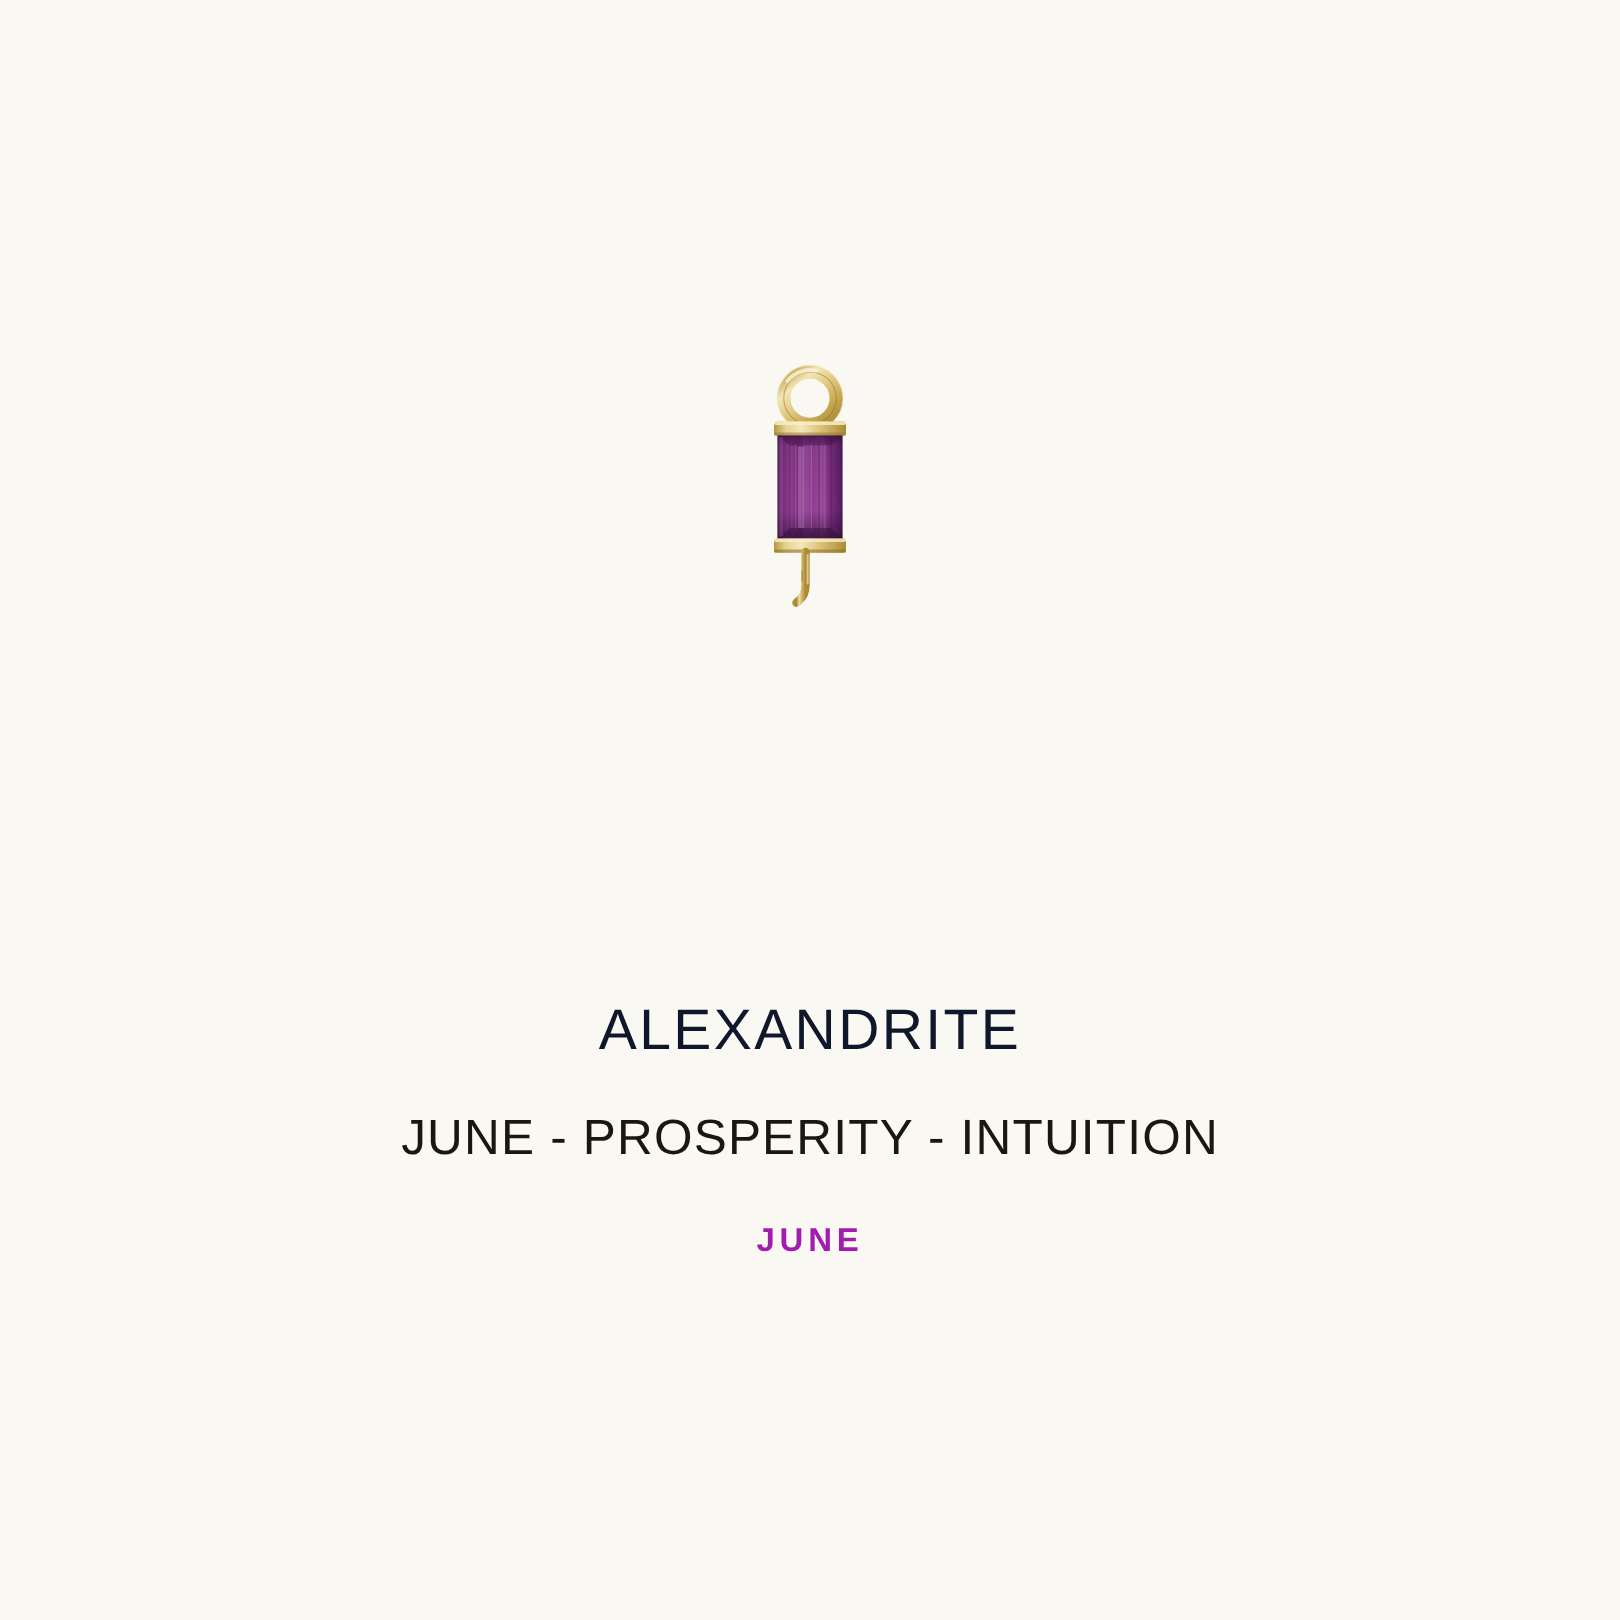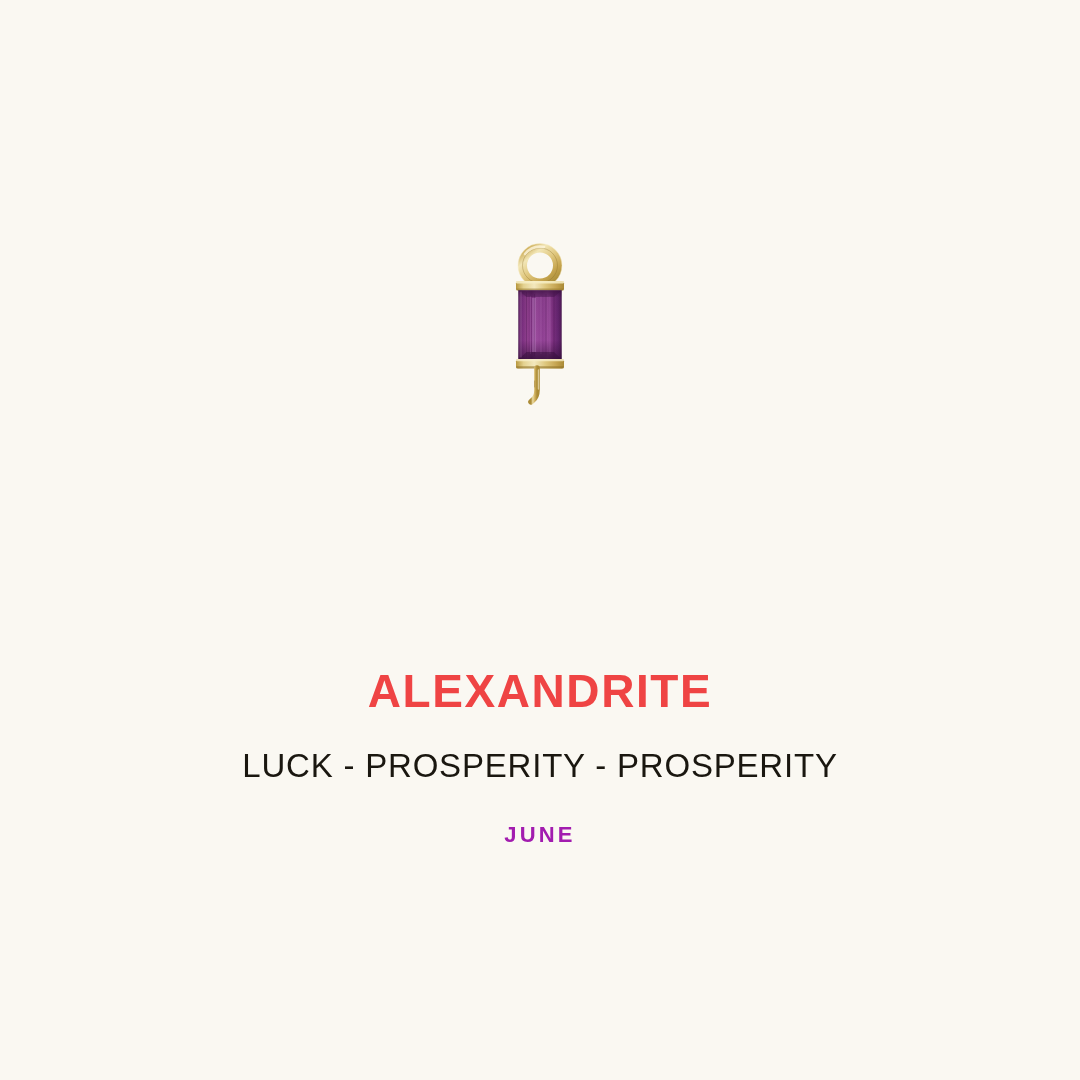--- a/index.html
+++ b/index.html
@@ -45,24 +45,24 @@
   
   .text-block {
     position: absolute;
     left: 0;
     top: 668px;
     width: 1080px;
     text-align: center;
   }
   .gem-name {
     font-family: "Liberation Sans", sans-serif;
-    font-size: 46px;
-    font-weight: 700;
+    font-size: 38px;
+    font-weight: 400;
     letter-spacing: 1.6px;
-    color: #ef4444;
+    color: #0f172a;
     line-height: 1;
     margin: 0;
     padding: 0;
     white-space: nowrap;
   }
   .gem-attributes {
     font-family: "Liberation Sans", sans-serif;
     font-size: 33px;
     font-weight: 300;
     letter-spacing: 0.8px;
@@ -186,17 +186,17 @@
       <g>
         <path d="M67 128 L67 150 Q67 157 62.5 160.5 L61 161.8" fill="none" stroke="url(#goldPost)" stroke-width="5.6" stroke-linecap="round"></path>
         <path d="M68.4 130 L68.4 149" fill="none" stroke="#fbf3d5" stroke-width="1.3" opacity="0.6" stroke-linecap="round"></path>
         <path d="M64.6 141 L64.6 147" fill="none" stroke="#8d6f26" stroke-width="1" opacity="0.45" stroke-linecap="round"></path>
       </g>
     </svg>
   </div>
 
   <div class="text-block">
     <div class="gem-name">ALEXANDRITE</div>
-    <div class="gem-attributes">LUCK - PROSPERITY - PROSPERITY</div>
+    <div class="gem-attributes">JUNE - PROSPERITY - INTUITION</div>
     <div class="gem-month">JUNE</div>
   </div>
 
 </div>
 
 </body></html>

